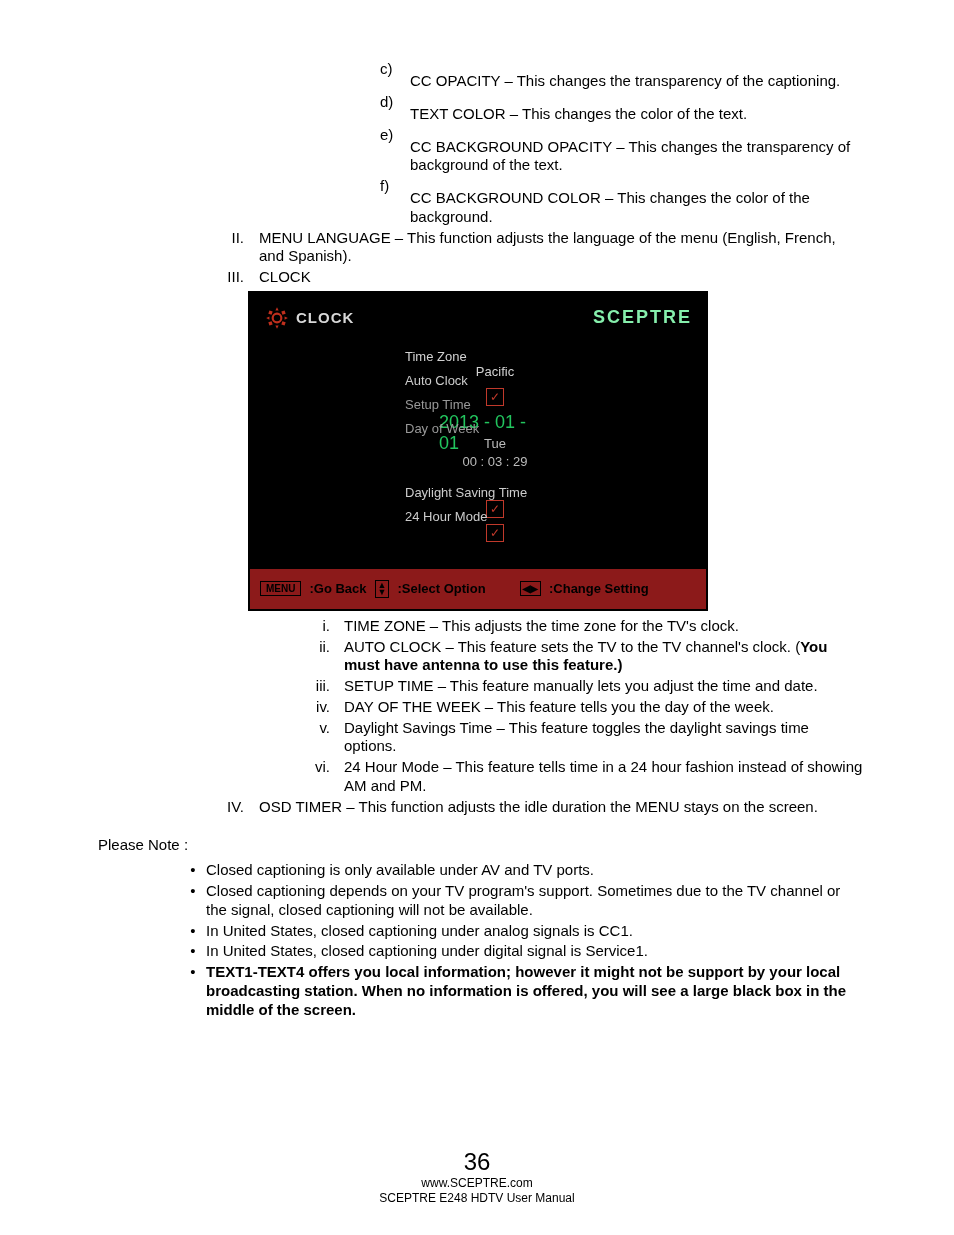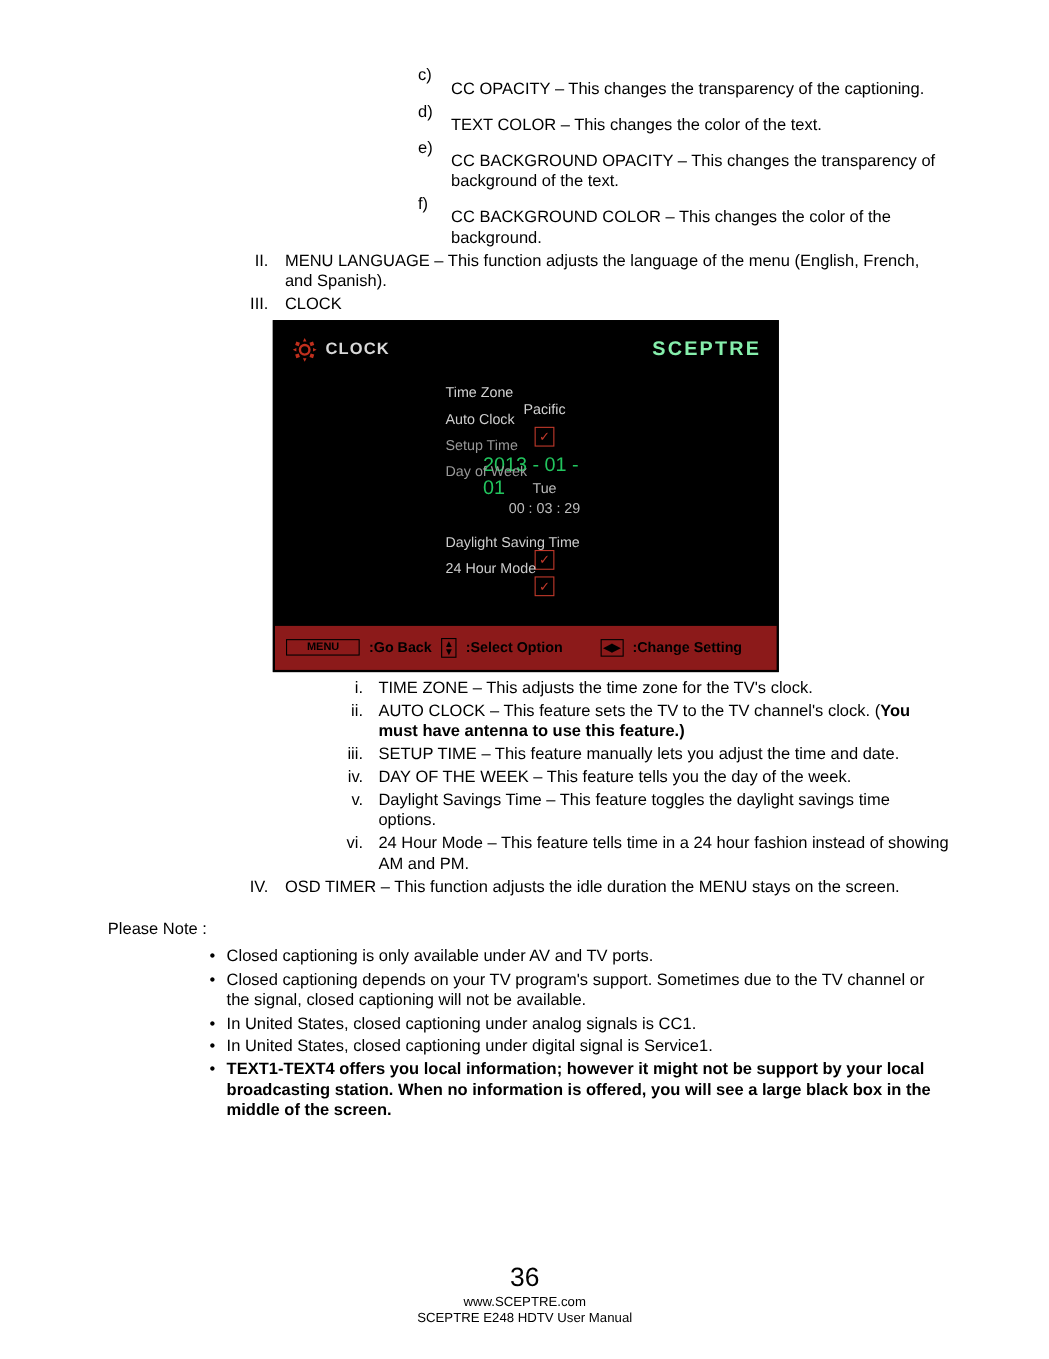--- a/index.html
+++ b/index.html
@@ -139,21 +139,21 @@
     display: flex;
     align-items: center;
     padding: 0 10px;
     gap: 8px;
     color: #000;
     font-weight: bold;
     font-size: 13px;
   }
   .footer-btn {
     border: 1px solid #000;
-    padding: 1px 18px;
+    padding: 1px 5px;
     font-size: 10px;
     font-weight: bold;
     color: #000;
     background: transparent;
     display: inline-flex;
     align-items: center;
     gap: 0;
   }
   .footer-txt { color: #000; }
   .footer-btn.arrows-v {

